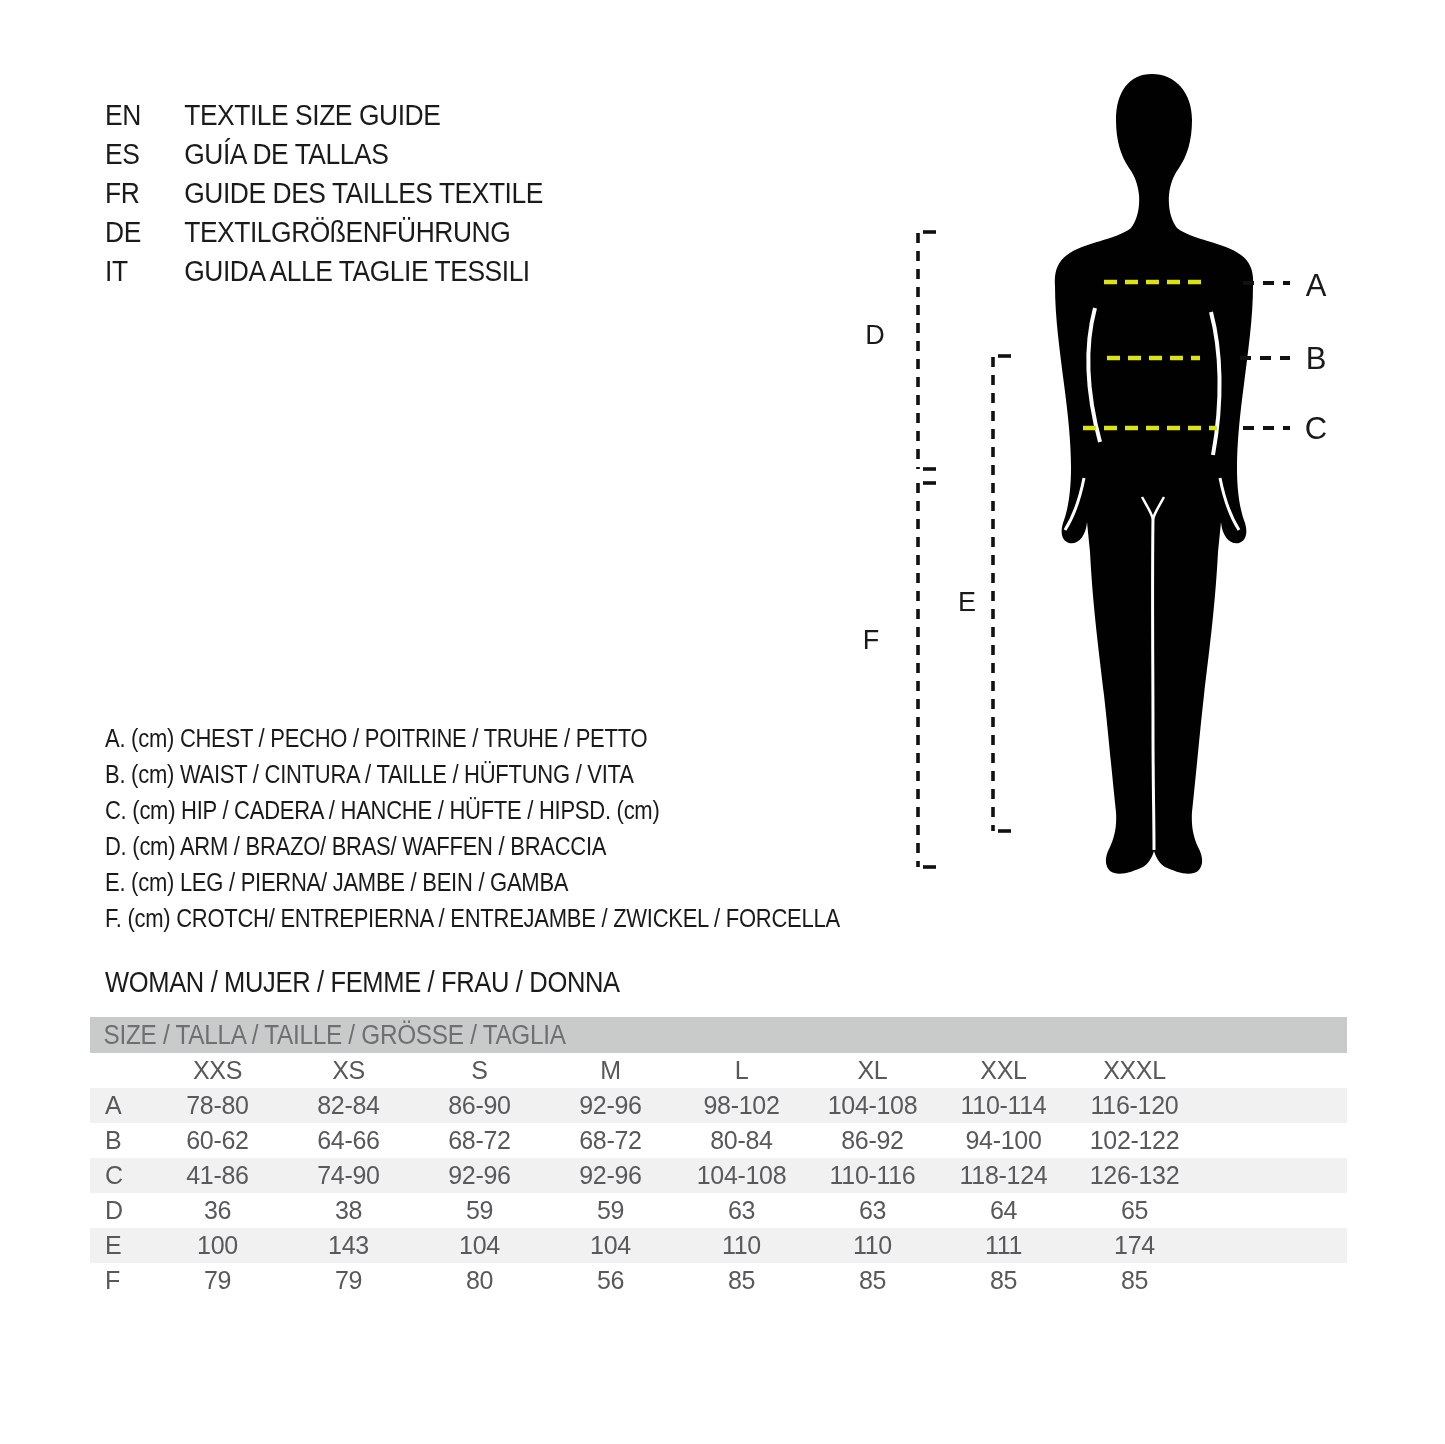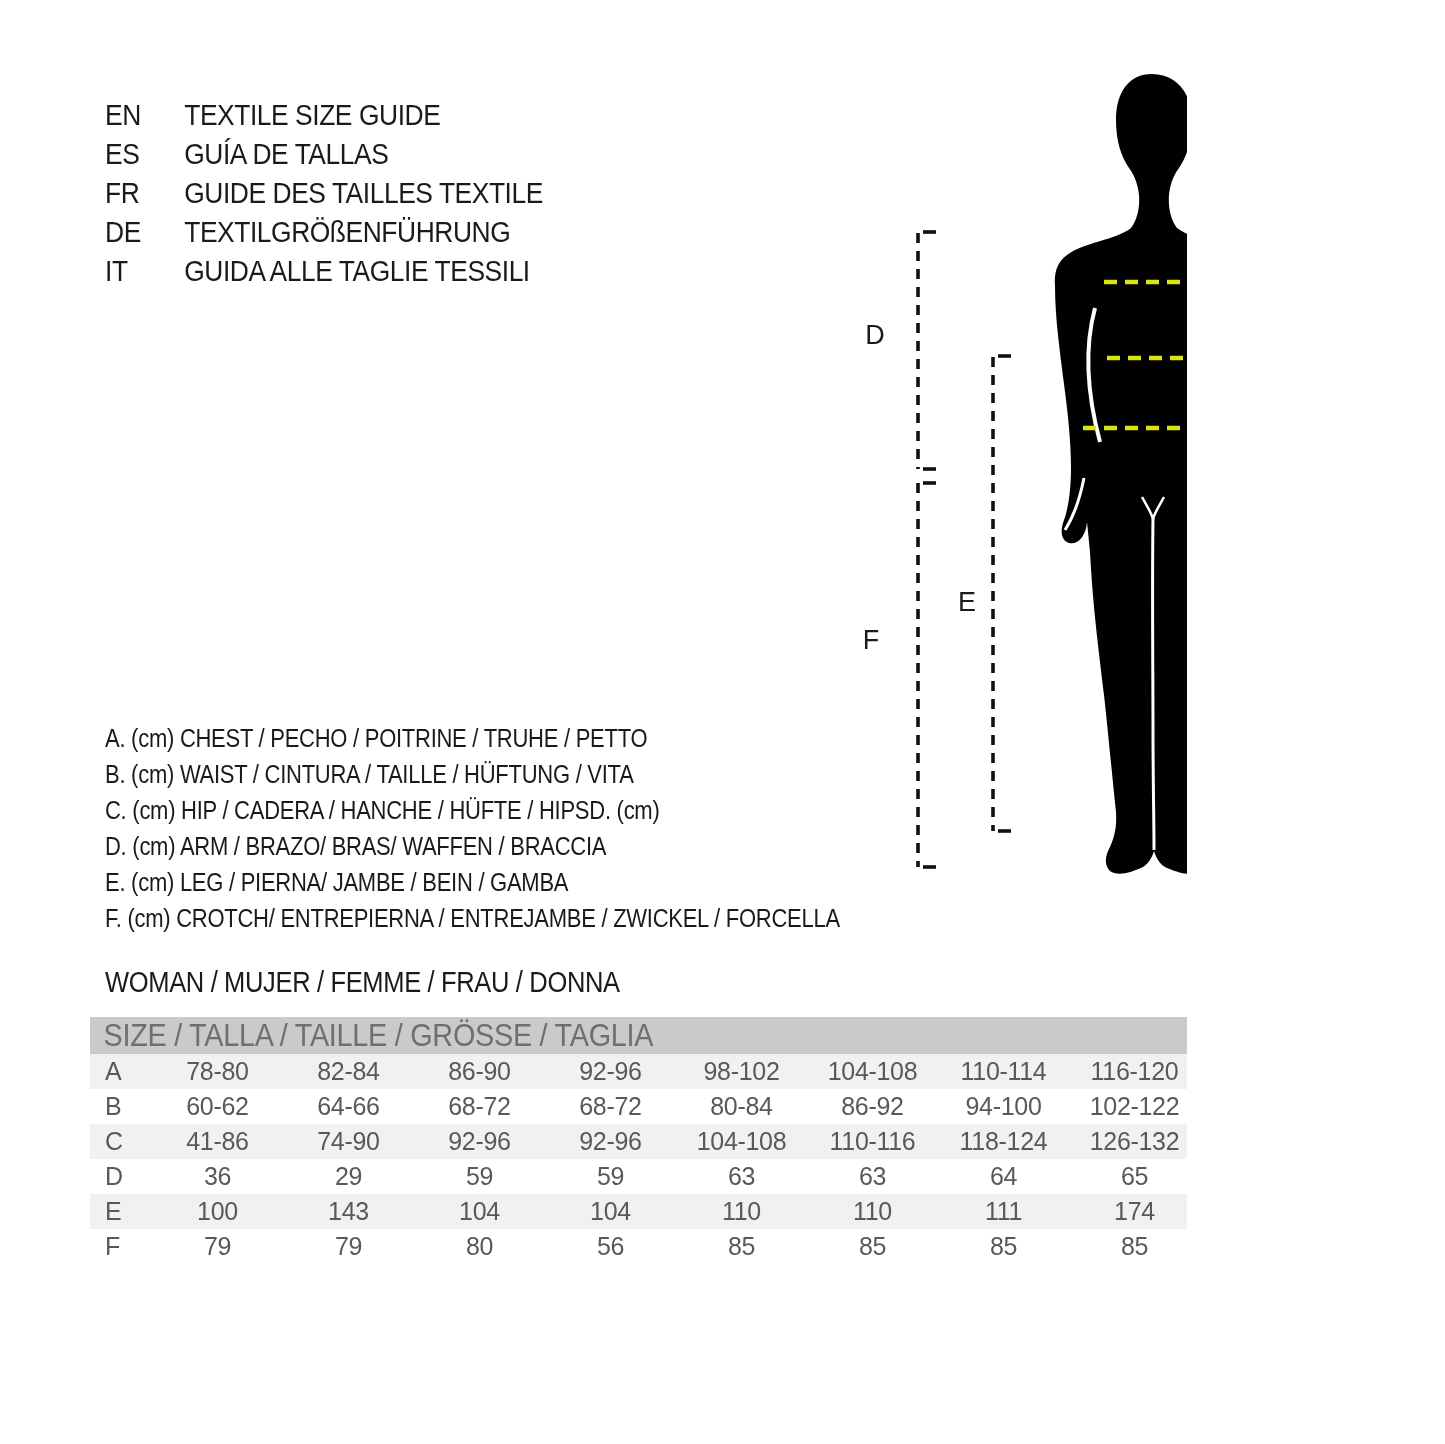--- a/index.html
+++ b/index.html
@@ -1,18 +1,18 @@
 <!DOCTYPE html>
 <html style="--text-dark: #1a1a1a; --table-text: #58595b; --table-header-bg: #c9caca; --table-stripe: #f1f1f2;"><head>
 <meta charset="utf-8">
 <style>
   html,body{margin:0;padding:0;background:#ffffff;}
   .canvas{
     position:relative;
-    width:1187px;height:1444px;
+    width:1445px;height:1444px;
     background:#fff;
     font-family:"Liberation Sans", sans-serif;
     color:var(--text-dark,#1a1a1a);
     overflow:hidden;
   }
   
   .title-block{
     position:absolute;left:105px;top:95px;
     transform:scaleX(0.88);transform-origin:0 0;
   }
@@ -37,21 +37,21 @@
   .lbl-def{font-size:27px;}
   
   .size-table{
     position:absolute;left:90px;top:1017px;width:1257px;
     border-collapse:collapse;table-layout:fixed;
     font-size:25px;color:var(--table-text,#58595b);
   }
   .size-table td{padding:0;text-align:center;vertical-align:middle;height:35px;letter-spacing:-0.3px;}
   .size-table tr.bar td{
     background:var(--table-header-bg,#c9caca);
-    color:#6e6f72;text-align:left;height:36px;font-size:32px;
+    color:#6e6f72;text-align:left;height:36px;font-size:27px;
   }
   .size-table tr.bar td span{display:inline-block;padding-left:15px;transform:scaleX(0.9);transform-origin:0 50%;white-space:nowrap;}
   .size-table tr.striped td{background:var(--table-stripe,#f1f1f2);}
   .size-table td.rowlab{text-align:left;padding-left:15px;}
 </style>
 </head>
 <body>
 
 <div class="canvas">
 
@@ -177,20 +177,32 @@
       <col style="width:131px">
         <col style="width:131px">
         <col style="width:131px">
         <col style="width:131px">
         <col style="width:147px">
     </colgroup>
     <tbody>
         <tr class="bar">
       <td colspan="10"><span>SIZE / TALLA / TAILLE / GRÖSSE / TAGLIA</span></td>
     </tr>
+    <tr>
+      <td></td>
+      <td>XXS</td>
+      <td>XS</td>
+      <td>S</td>
+      <td>M</td>
+      <td>L</td>
+      <td>XL</td>
+      <td>XXL</td>
+      <td>XXXL</td>
+      <td></td>
+    </tr>
     <tr class="striped">
       <td class="rowlab">A</td>
       <td>78-80</td>
       <td>82-84</td>
       <td>86-90</td>
       <td>92-96</td>
       <td>98-102</td>
       <td>104-108</td>
       <td>110-114</td>
       <td>116-120</td>
@@ -216,21 +228,21 @@
       <td>92-96</td>
       <td>104-108</td>
       <td>110-116</td>
       <td>118-124</td>
       <td>126-132</td>
       <td></td>
     </tr>
     <tr>
       <td class="rowlab">D</td>
       <td>36</td>
-      <td>29</td>
+      <td>38</td>
       <td>59</td>
       <td>59</td>
       <td>63</td>
       <td>63</td>
       <td>64</td>
       <td>65</td>
       <td></td>
     </tr>
     <tr class="striped">
       <td class="rowlab">E</td>

